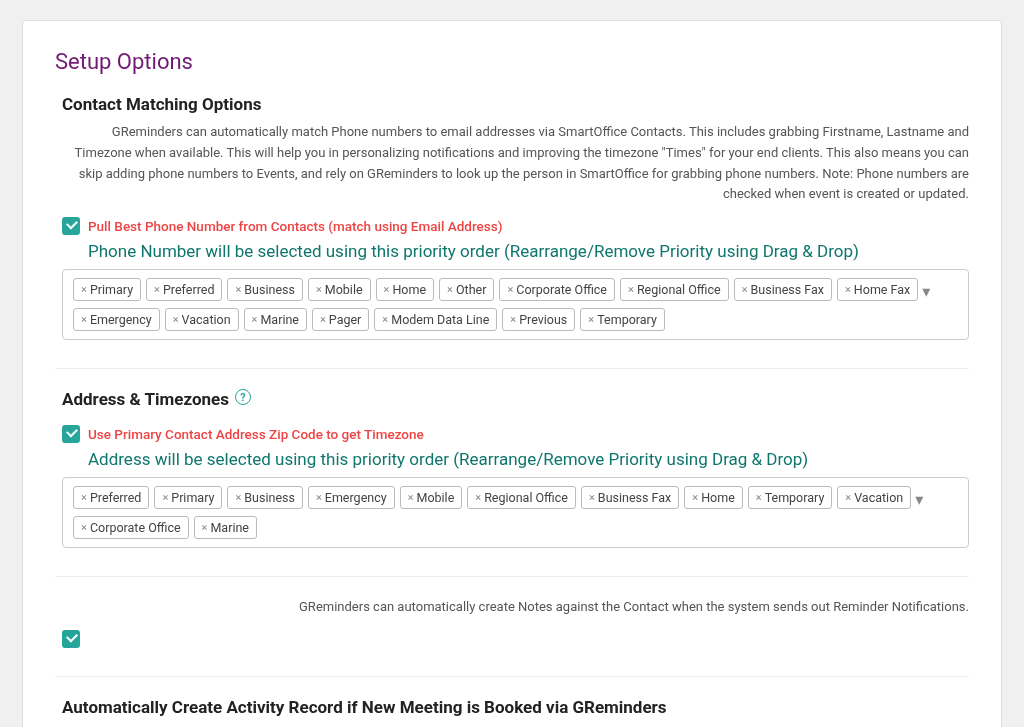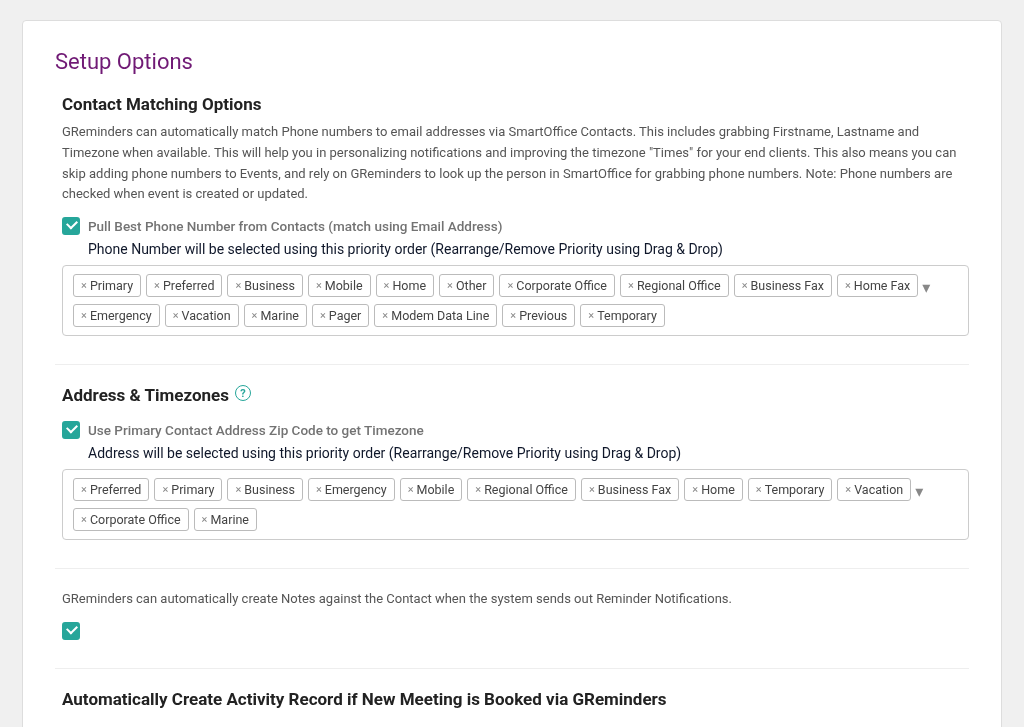--- a/index.html
+++ b/index.html
@@ -35,20 +35,21 @@
       font-size: 17px;
       font-weight: 700;
       color: #222;
       margin-bottom: 8px;
     }
     .section-description {
       font-size: 13px;
       color: #555;
       line-height: 1.6;
       margin-bottom: 12px;
+      text-align: right;
     }
     .checkbox-row {
       display: flex;
       align-items: center;
       gap: 8px;
       margin-bottom: 6px;
     }
     .checkbox-row input[type="checkbox"] {
       appearance: none;
       -webkit-appearance: none;
@@ -67,26 +68,26 @@
       left: 3px;
       top: 1px;
       width: 8px;
       height: 5px;
       border-left: 2px solid #fff;
       border-bottom: 2px solid #fff;
       transform: rotate(-45deg);
     }
     .checkbox-label {
       font-size: 13.5px;
-      color: #737373;
+      color: #ef4444;
       font-weight: 500;
     }
     .priority-note {
-      font-size: 14px;
-      color: #0f172a;
+      font-size: 17px;
+      color: #0f766e;
       margin-left: 26px;
       margin-bottom: 8px;
     }
     .tags-container {
       border: 1px solid #ccc;
       border-radius: 4px;
       padding: 8px 10px;
       margin-left: 0;
       display: flex;
       flex-wrap: wrap;

